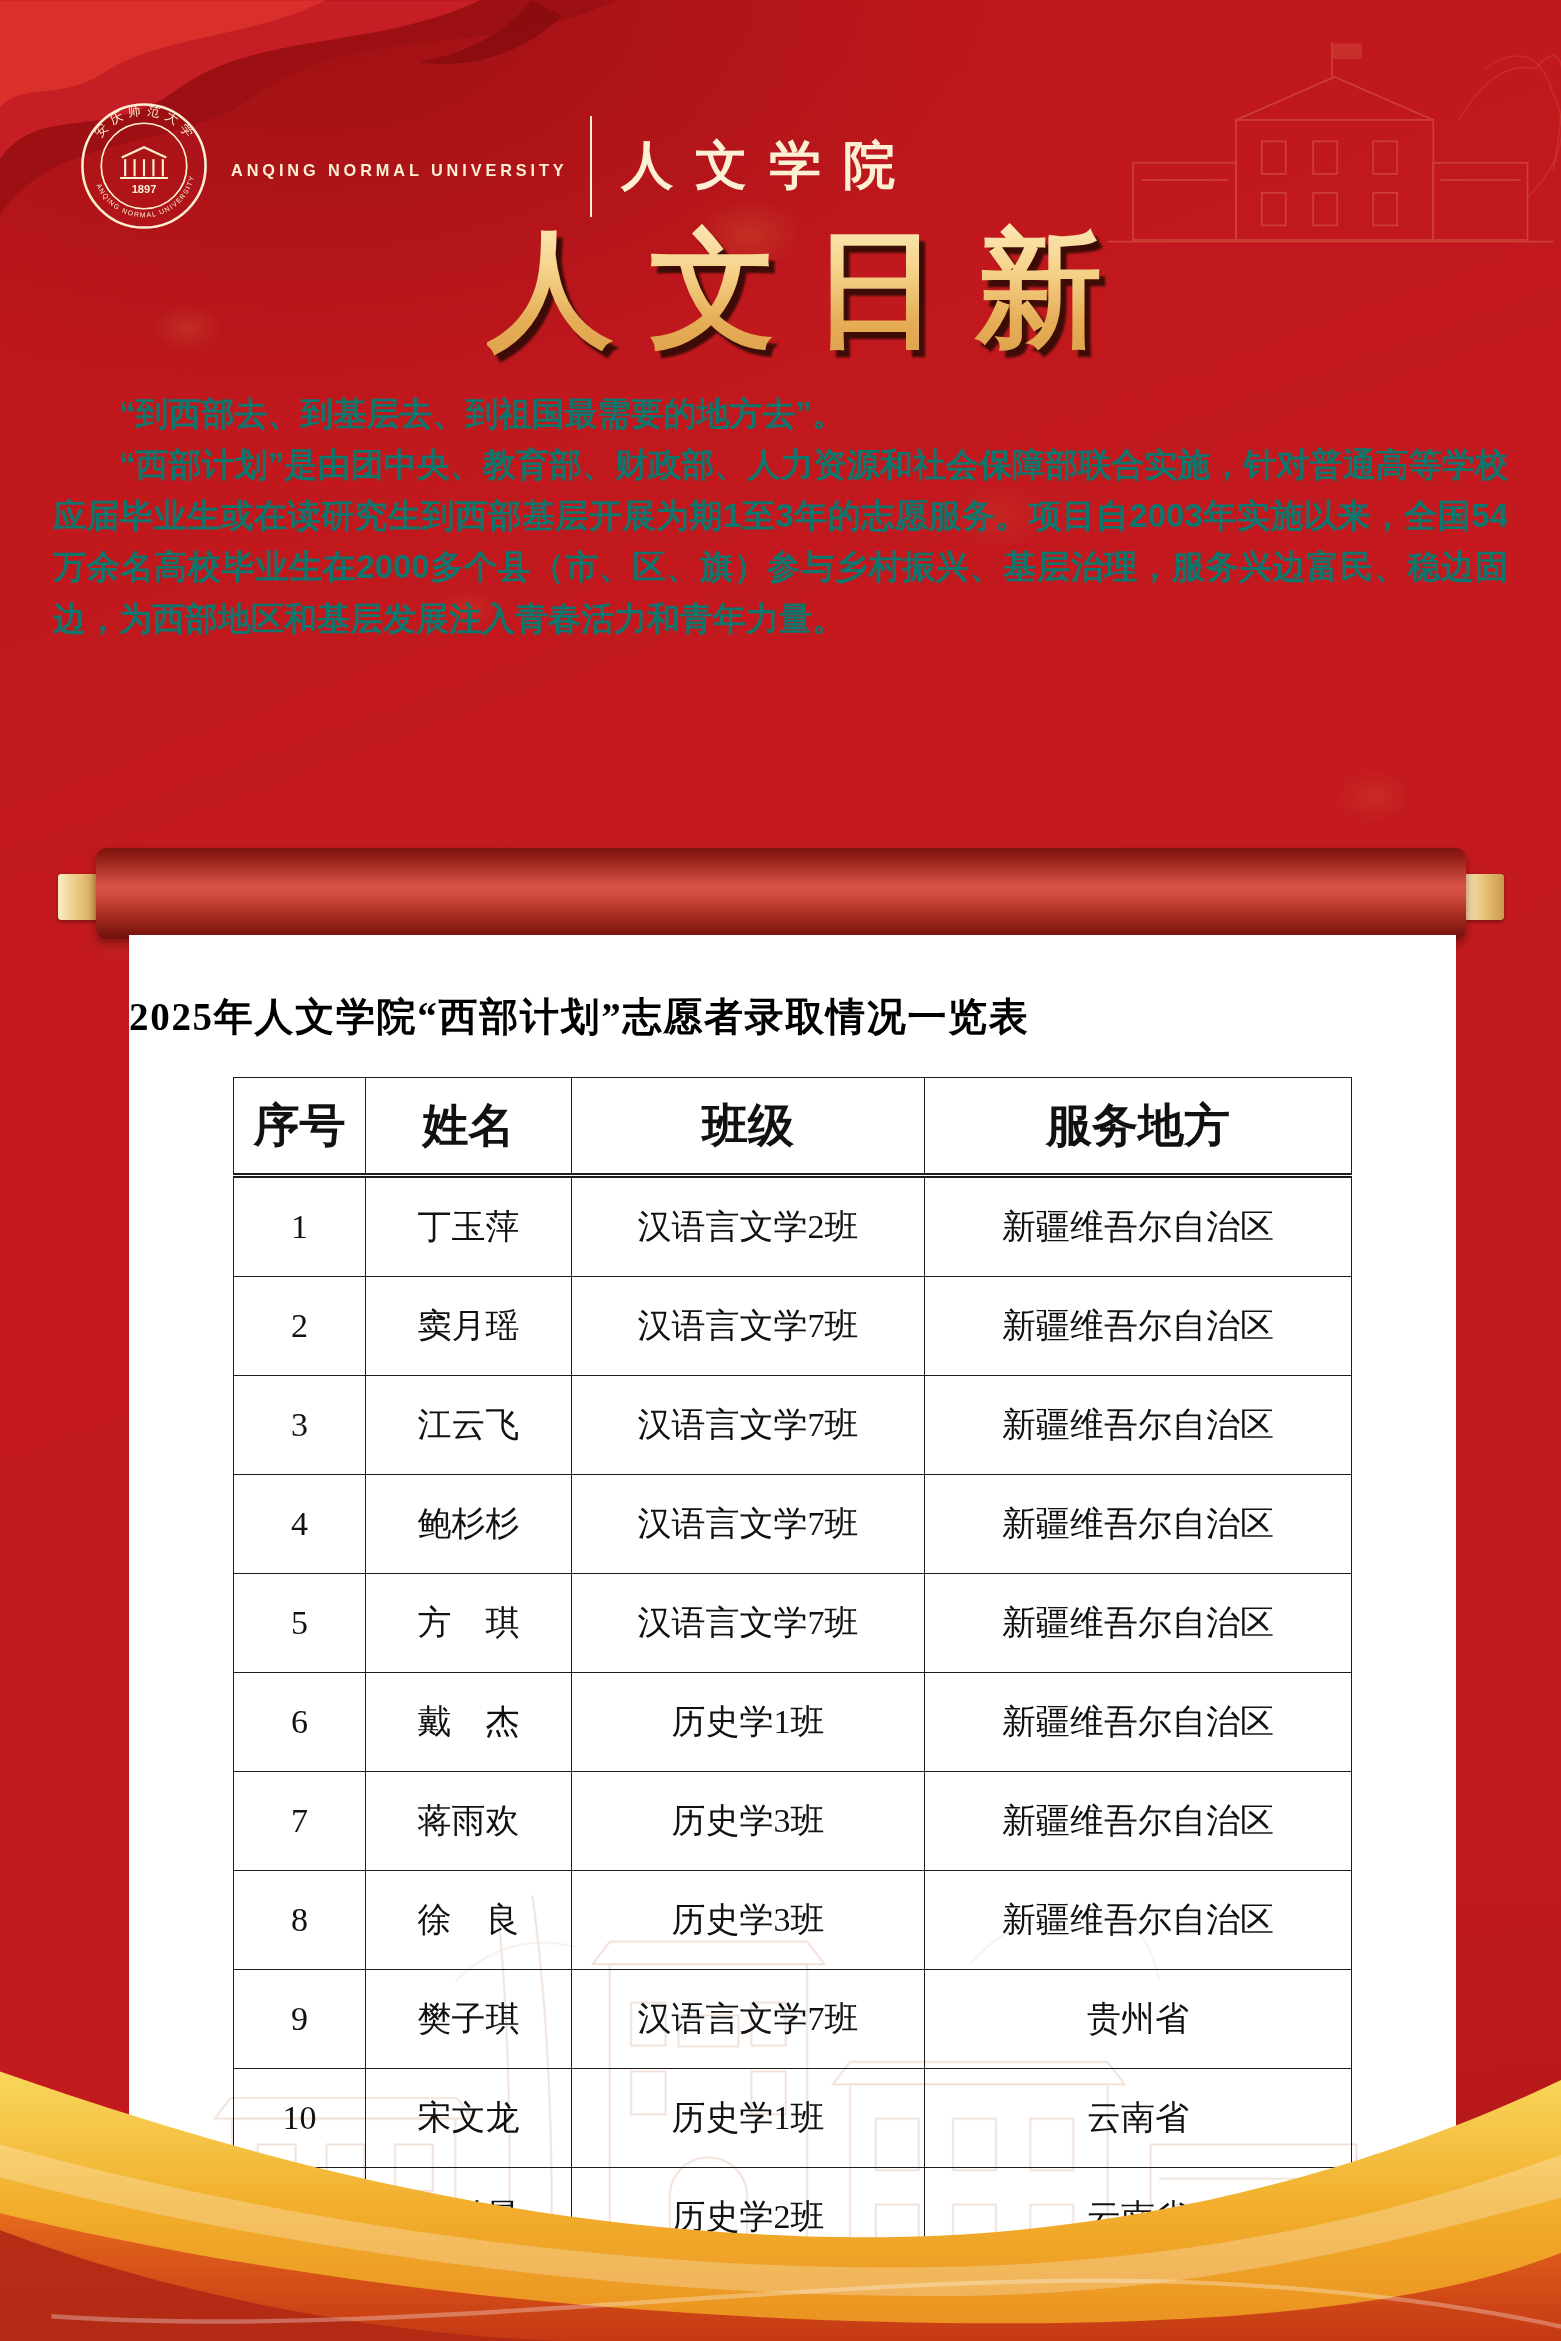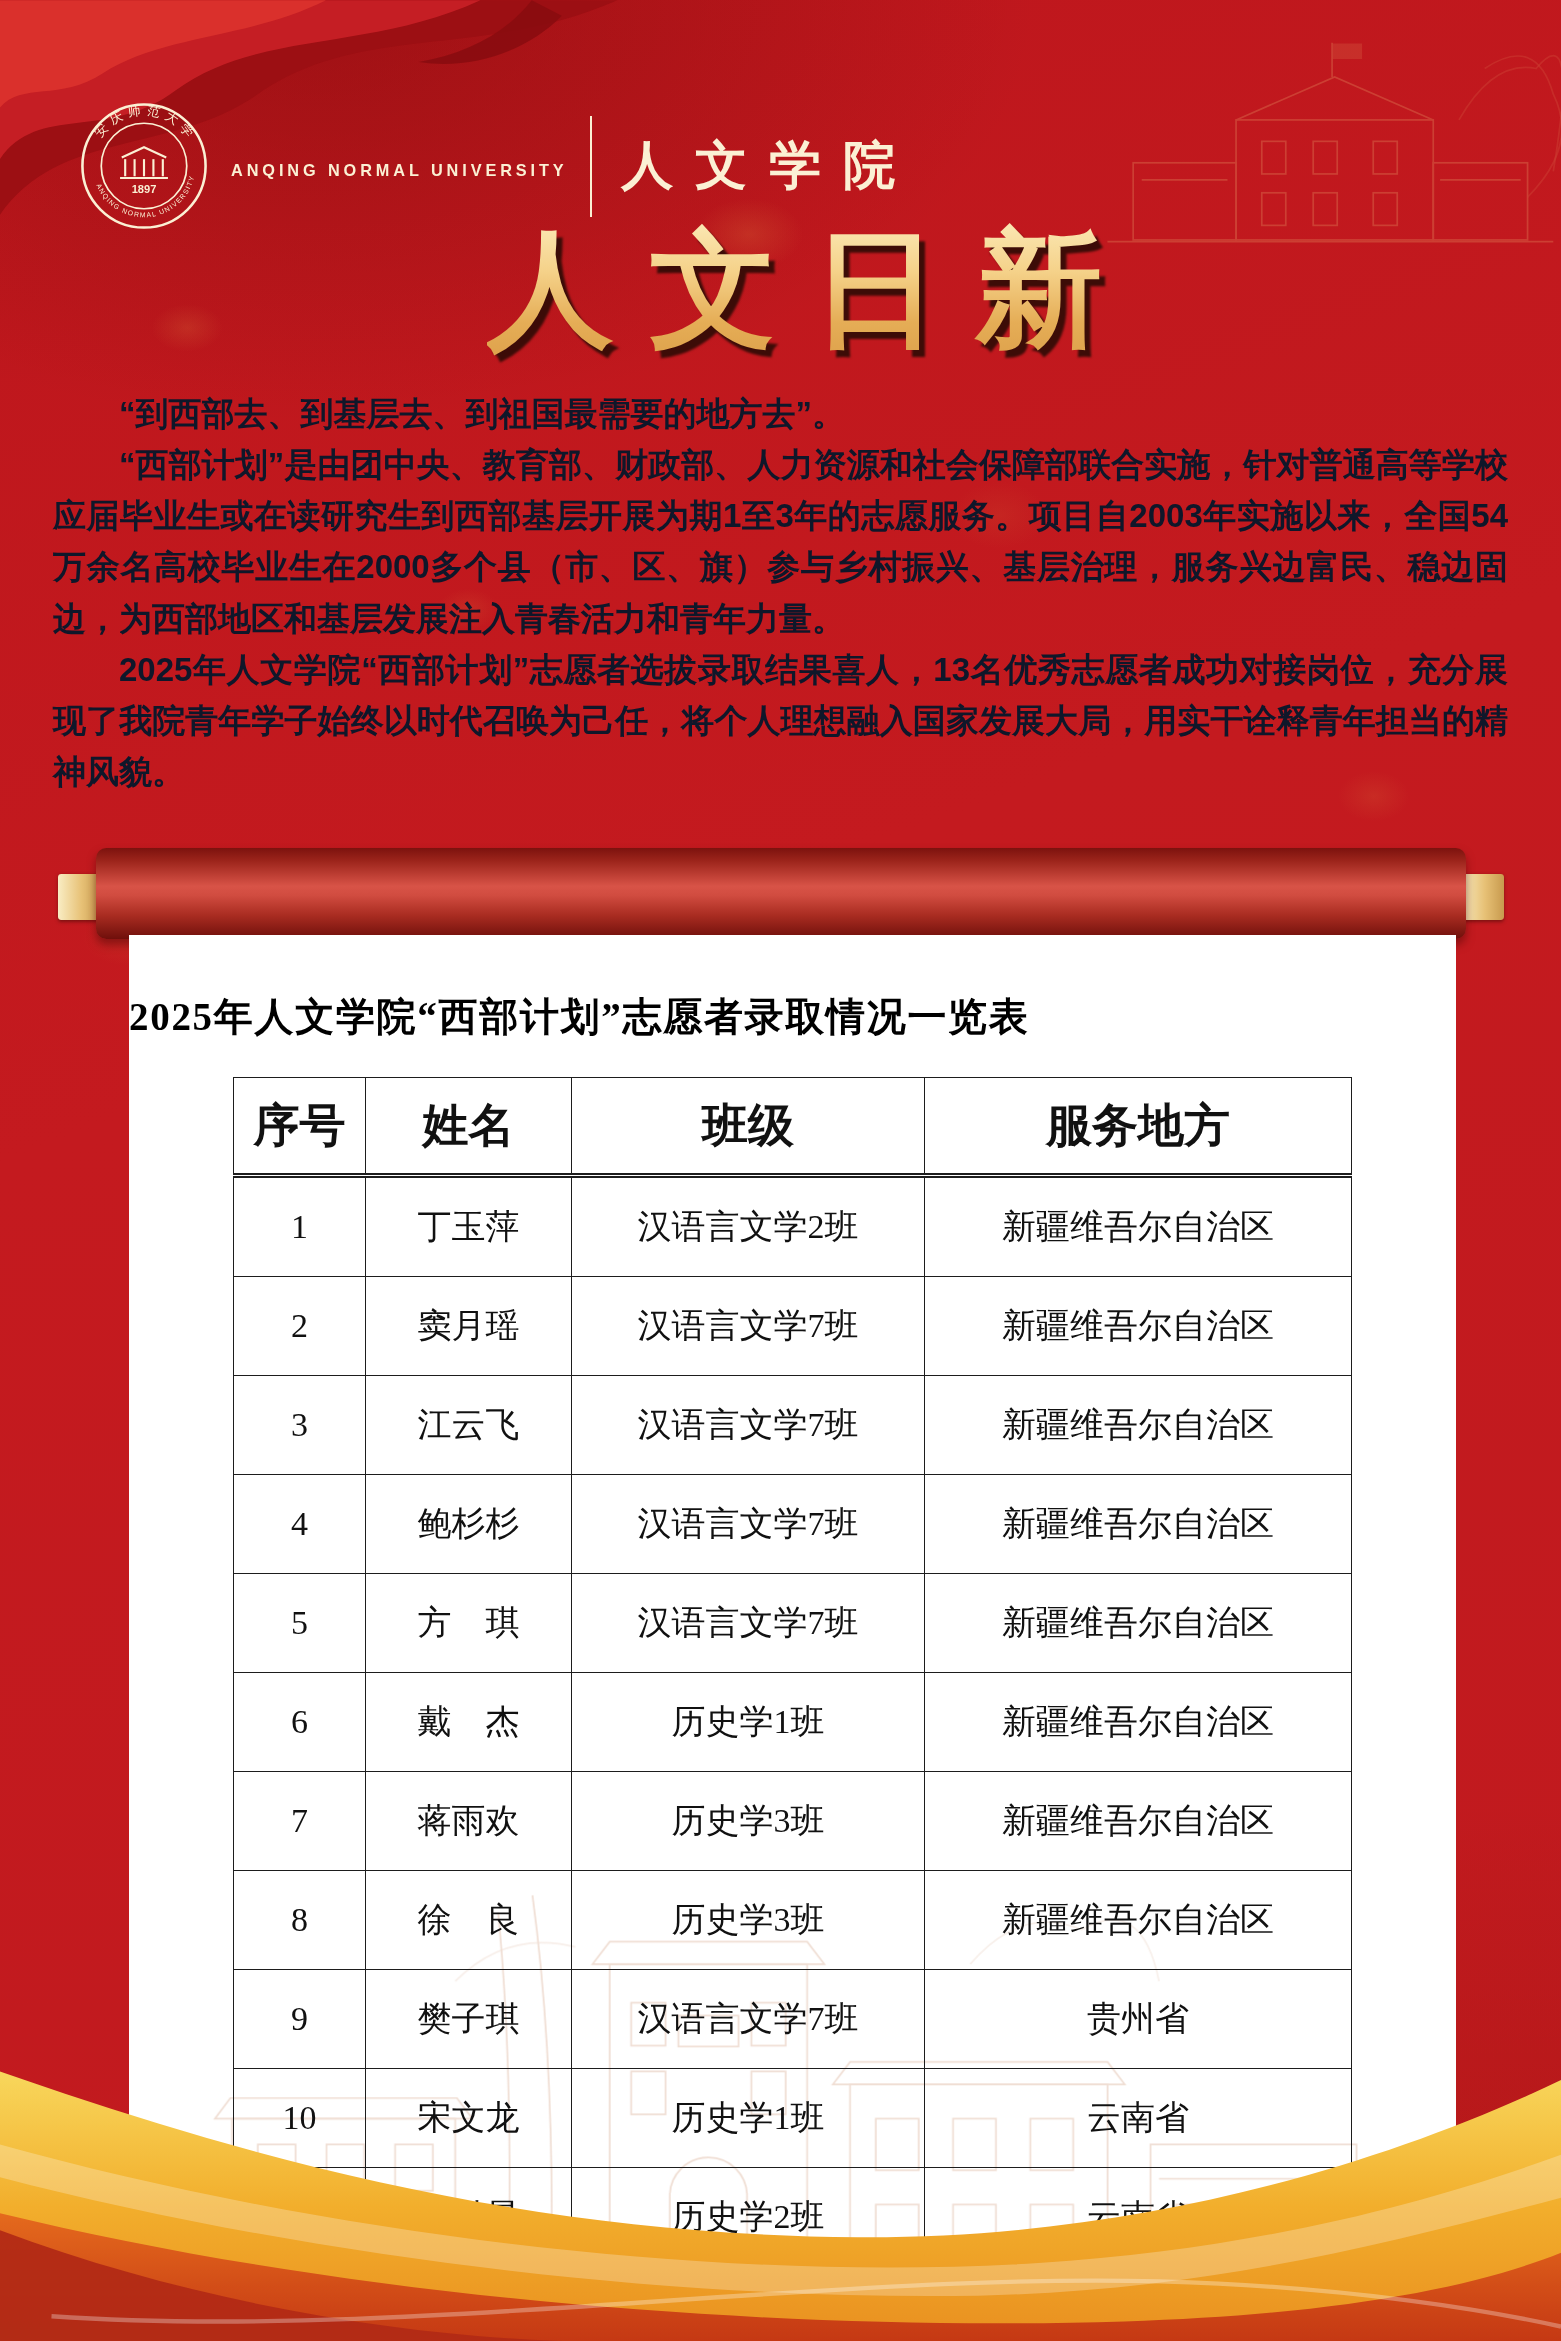--- a/index.html
+++ b/index.html
@@ -33,21 +33,21 @@
   .hero{left:0;top:213px;width:100%;display:flex;justify-content:center;gap:82px;margin-left:32px;}
   .hero span{
     font-family:"DejaVu Serif",serif;font-weight:bold;font-size:127px;letter-spacing:36px;line-height:1.2;
     background:linear-gradient(180deg,#fbe9b6 4%,#f5d28a 38%,#e5ad56 72%,#dda04a 100%);
     -webkit-background-clip:text;background-clip:text;color:transparent;
     filter:drop-shadow(6.9px 7.7px 0.9px rgba(42,10,5,.88));
     white-space:nowrap;
   }
 
   
-  .intro{left:53px;top:388px;width:1455px;color:#0f172a;font-size:33px;font-weight:bold;
+  .intro{left:53px;top:388px;width:1455px;color:#0f766e;font-size:33px;font-weight:bold;
          line-height:1.55;text-align:justify;}
   .intro p{margin:0;text-indent:2em;}
 
   
   .cap{width:43px;height:46px;top:874px;border-radius:3.4px;
        background:linear-gradient(90deg,#f9edc4,#e7c176 55%,#c89a4e);box-shadow:0 1.7px 3.4px rgba(60,10,5,.5);}
   .cap.left{left:58px;} .cap.right{left:1461px;}
   .rod{left:96px;top:848px;width:1370px;height:91px;border-radius:10.3px;
        background:linear-gradient(180deg,#7c120e 0%,#9c241b 14%,#d85347 42%,#d14c40 52%,#a92c21 74%,#6f0f0b 100%);
        box-shadow:0 5.1px 8.6px rgba(90,10,8,.55);}
@@ -133,21 +133,20 @@
   <div class="college">人文学院</div>
 </div>
 
 <div class="abs hero">
   <span>人文日新</span>
 </div>
 
 <div class="abs intro">
   <p>“到西部去、到基层去、到祖国最需要的地方去”。</p>
   <p>“西部计划”是由团中央、教育部、财政部、人力资源和社会保障部联合实施，针对普通高等学校应届毕业生或在读研究生到西部基层开展为期1至3年的志愿服务。项目自2003年实施以来，全国54万余名高校毕业生在2000多个县（市、区、旗）参与乡村振兴、基层治理，服务兴边富民、稳边固边，为西部地区和基层发展注入青春活力和青年力量。</p>
-  <p>2025年人文学院“西部计划”志愿者选拔录取结果喜人，13名优秀志愿者成功对接岗位，充分展现了我院青年学子始终以时代召唤为己任，将个人理想融入国家发展大局，用实干诠释青年担当的精神风貌。</p>
 </div>
 
 <div class="abs cap left"></div>
 <div class="abs cap right"></div>
 <div class="abs rod"></div>
 
 <div class="abs paper">
   <h2 class="paper-title">2025年人文学院“西部计划”志愿者录取情况一览表</h2>
 
   <table class="roster">

